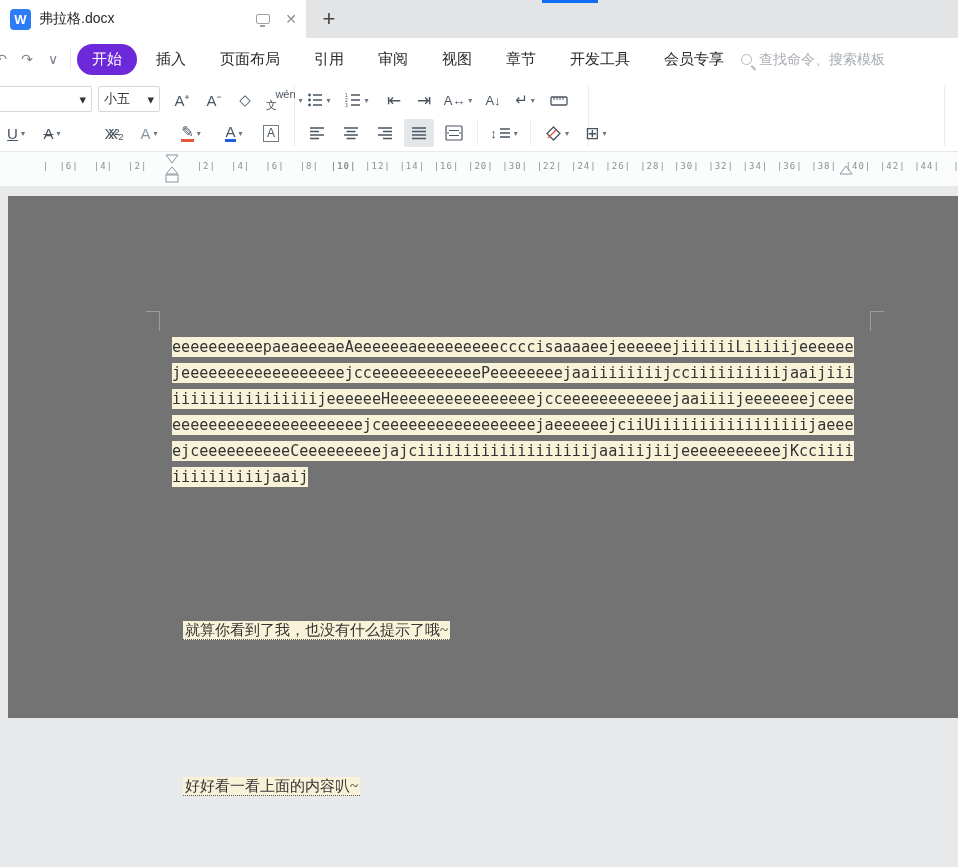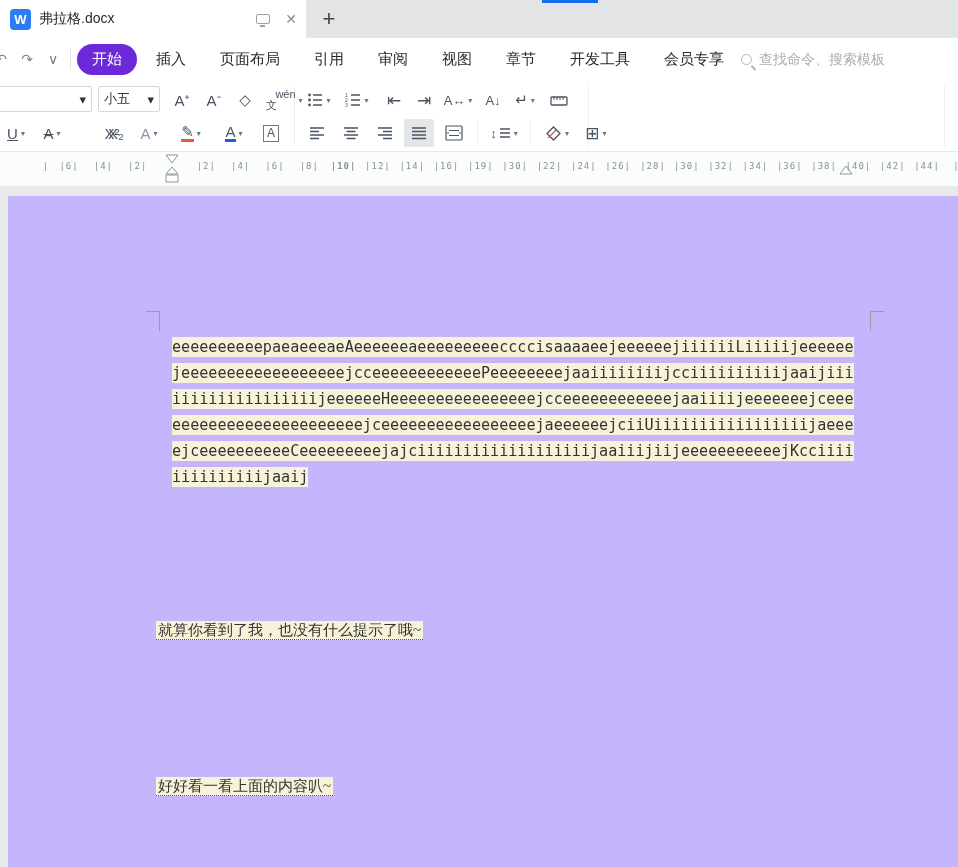--- a/index.html
+++ b/index.html
@@ -51,28 +51,28 @@
   .wen .p1{font-size:11px;color:#4a5562;margin-left:28px;}
   .wen .p2{font-size:11px;color:#4a5562;}
 
   
   #ruler{position:absolute;left:0;top:152px;width:958px;height:34px;background:#fbfcfc;}
   .rlabel{position:absolute;top:9px;font-family:"DejaVu Sans Mono",monospace;font-size:9px;color:#8a9096;transform:translateX(-50%);letter-spacing:1px;}
   .rtick{position:absolute;top:9px;font-family:"DejaVu Sans Mono",monospace;font-size:9px;color:#8a9096;}
 
   
   #canvas{position:absolute;left:0;top:186px;width:958px;height:681px;background:#e7e9eb;}
-  #page{position:absolute;left:8px;top:10px;width:950px;height:671px;background:#c4b5fd;}
+  #page{position:absolute;left:8px;top:10px;width:950px;height:522px;background:#737373;}
   .crop{position:absolute;width:14px;height:20px;}
   #crop-tl{left:138px;top:115px;border-top:1px solid #96a09a;border-right:1px solid #96a09a;}
   #crop-tr{left:862px;top:115px;border-top:1px solid #96a09a;border-left:1px solid #96a09a;}
   #textblock{position:absolute;left:164px;top:138px;width:700px;}
   .dline{height:26px;display:flex;align-items:center;}
   .mono{font-family:"DejaVu Sans Mono","Liberation Mono",monospace;font-size:15.1px;color:#333;background:#f8f2d8;line-height:20px;white-space:pre;}
-  .hint{position:absolute;left:148px;}
+  .hint{position:absolute;left:175px;}
   .hint span{font-family:"Liberation Serif","DejaVu Serif",serif;font-size:15px;color:#333;background:#f8f2d8;border-bottom:1px dotted #555;padding:1px 2px;line-height:20px;white-space:nowrap;}
   #hint1{top:424px;} #hint2{top:580px;}
 </style>
 </head>
 <body>
 
 <div id="app">
 
   <div id="titlebar">
     <div id="doc-tab">
@@ -270,21 +270,21 @@
       <span class="rlabel" style="left: 103.36px;">|4|</span>
       <span class="rlabel" style="left: 137.68px;">|2|</span>
       <span class="rlabel" style="left: 206.32px;">|2|</span>
       <span class="rlabel" style="left: 240.64px;">|4|</span>
       <span class="rlabel" style="left: 274.96px;">|6|</span>
       <span class="rlabel" style="left: 309.28px;">|8|</span>
       <span class="rlabel" style="left: 343.6px; font-weight: bold;">|10|</span>
       <span class="rlabel" style="left: 377.92px;">|12|</span>
       <span class="rlabel" style="left: 412.24px;">|14|</span>
       <span class="rlabel" style="left: 446.56px;">|16|</span>
-      <span class="rlabel" style="left: 480.88px;">|19|</span>
+      <span class="rlabel" style="left: 480.88px;">|20|</span>
       <span class="rlabel" style="left: 515.2px;">|30|</span>
       <span class="rlabel" style="left: 549.52px;">|22|</span>
       <span class="rlabel" style="left: 583.84px;">|24|</span>
       <span class="rlabel" style="left: 618.16px;">|26|</span>
       <span class="rlabel" style="left: 633px; margin-left: 20px;">|28|</span>
       <span class="rlabel" style="left: 686.8px;">|30|</span>
       <span class="rlabel" style="left: 721.12px;">|32|</span>
       <span class="rlabel" style="left: 755.44px;">|34|</span>
       <span class="rlabel" style="left: 789.76px;">|36|</span>
       <span class="rlabel" style="left: 824.08px;">|38|</span>

